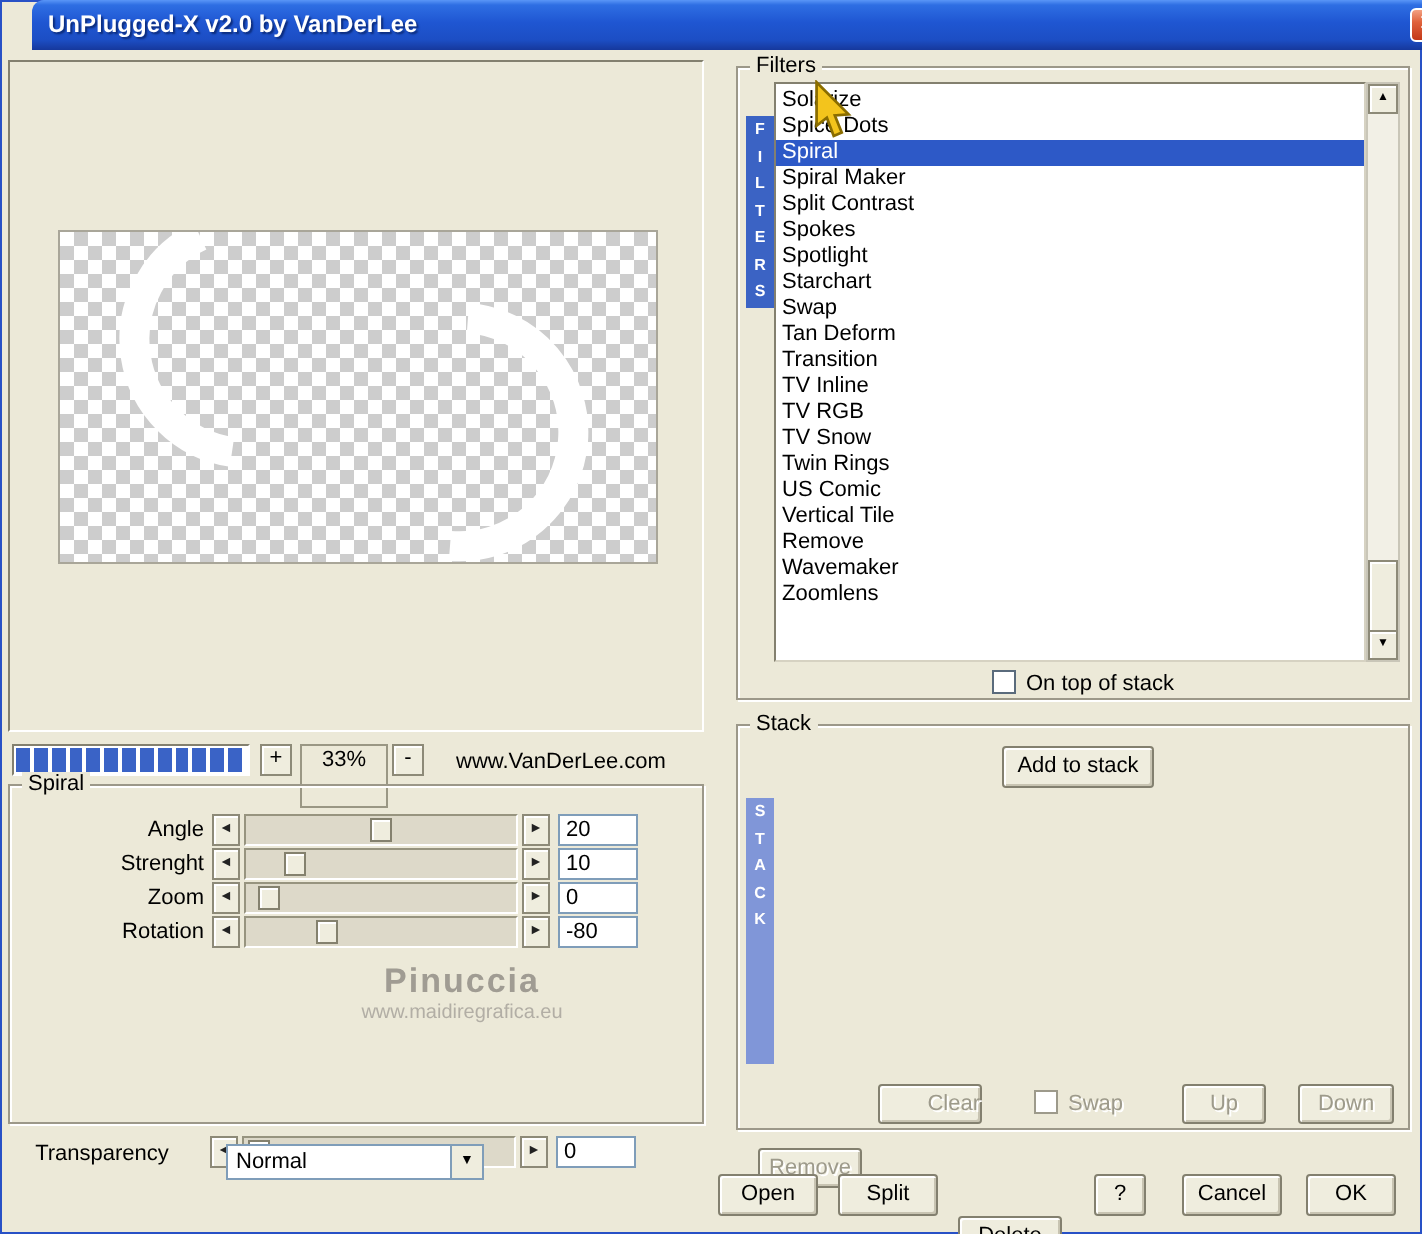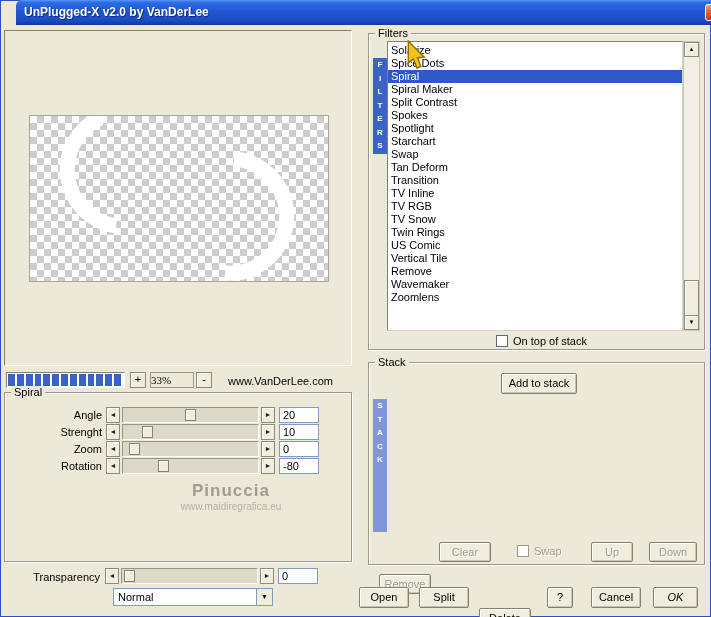--- a/index.html
+++ b/index.html
@@ -85,22 +85,22 @@
     background:#fff; border:1px solid; border-color:#83806F #FFF #FFF #83806F;
     display:flex; align-items:stretch; padding:1px;
   }
   .progress .seg { width:7px; margin-right:2px; background:#3A63C6; }
   .mini-btn {
     position:absolute; width:16px; height:16px; background:#EFEDDE;
     border:1px solid #8D8A78; box-shadow:inset 1px 1px 0 #fff;
     text-align:center; line-height:13px; font-size:11px; cursor:pointer;
   }
   .zoom-val {
-    position:absolute; left:150px; top:372px; width:44px; height:16px;
-    border:1px solid #9A9784; text-align:left; line-height:15px;font-family:Liberation Serif, serif;
+    position:absolute; left:150px; top:372px; width:44px; height:32px;
+    border:1px solid #9A9784; text-align:center; line-height:15px;
   }
   .site-label { position:absolute; left:228px; top:375px; cursor:pointer; }
 
   
   .spiral-group { left:4px; top:392px; width:348px; height:170px; }
   .slider-row { position:absolute; left:0; width:100%; height:16px; }
   .slider-row .slider-label { position:absolute; left:0; top:2px; width:97px; text-align:right; }
   .slider-row .arrow-btn.left  { left:101px; top:0; }
   .slider-row .slider-track    { left:117px; top:0; }
   .slider-row .arrow-btn.right { left:256px; top:0; }
@@ -108,27 +108,27 @@
   .watermark {
     position:absolute; left:96px; top:88px; width:260px; text-align:center;
     color:#A09C93; font-size:17px; font-weight:bold; letter-spacing:1px;
   }
   .watermark-url {
     position:absolute; left:96px; top:108px; width:260px; text-align:center;
     color:#B2AEA5; font-size:10px;
   }
 
   
-  .transp-label { position:absolute; left:2px; top:571px; width:98px; text-align:right; }
+  .transp-label { position:absolute; left:2px; top:571px; width:98px; text-align:center; }
   #transp-left  { left:105px; top:568px; }
   #transp-track { left:121px; top:568px; }
   #transp-right { left:260px; top:568px; }
   #transp-input { left:278px; top:568px; width:40px; }
   .combo {
-    position:absolute; left:113px; top:588px; width:160px; height:18px;
+    position:absolute; left:113px; top:572px; width:129px; height:18px;
     background:#fff; border:1px solid #7F9DB9;padding-left:32px;
   }
   .combo .combo-text { position:absolute; left:4px; top:2px; }
   .combo .combo-btn {
     position:absolute; right:0; top:0; width:16px; height:16px;
     background:#EFEDDE; border-left:1px solid #7F9DB9;
     font-size:7px; text-align:center; line-height:15px; cursor:pointer;
   }
 
   
@@ -160,33 +160,33 @@
     position:absolute; left:0; top:238px; width:15px; height:36px;
     background:#EFEDDE; border:1px solid #8D8A78; box-shadow:inset 1px 1px 0 #fff; cursor:pointer;
   }
   .ontop-row { position:absolute; left:127px; top:301px; cursor:pointer; }
 
   
   .stack-group { left:368px; top:362px; width:337px; height:203px; }
   #add-stack-btn { left:132px; top:10px; width:76px; }
   #stack-tab { left:4px; top:36px; width:14px; height:133px; background:#8096D8; }
   #remove-btn { left:10px;  top:179px; width:52px; height:20px; line-height:18px;margin-top:32px; }
-  #clear-btn  { left:70px;  top:179px; width:52px; height:20px; line-height:18px; }
+  #clear-btn  { left:70px;  top:179px; width:52px; height:20px; line-height:18px;text-align:right; }
   .upto-row   { position:absolute; left:148px; top:182px; color:#9D9A8B; text-shadow:1px 1px 0 #fff; }
   .upto-row .checkbox { border-color:#9D9A8B; }
   #up-btn   { left:222px; top:179px; width:42px; height:20px; line-height:18px; }
   #down-btn { left:280px; top:179px; width:48px; height:20px; line-height:18px; }
 
   
   #open-btn   { left:359px; top:587px; width:50px; }
   #save-btn   { left:419px; top:587px; width:50px; }
   #delete-btn { left:479px; top:587px; width:52px;margin-top:21px; }
   #help-btn   { left:547px; top:587px; width:26px; }
   #cancel-btn { left:591px; top:587px; width:50px; }
-  #ok-btn     { left:653px; top:587px; width:45px;font-style:italic; }
+  #ok-btn     { left:653px; top:587px; width:45px; }
 
   .cursor-icon { position:absolute; left:402px; top:40px; pointer-events:none; }
 </style>
 </head>
 <body>
 
 <div class="window">
 
   <div class="titlebar">
     <span class="title">UnPlugged-X v2.0 by VanDerLee</span>

